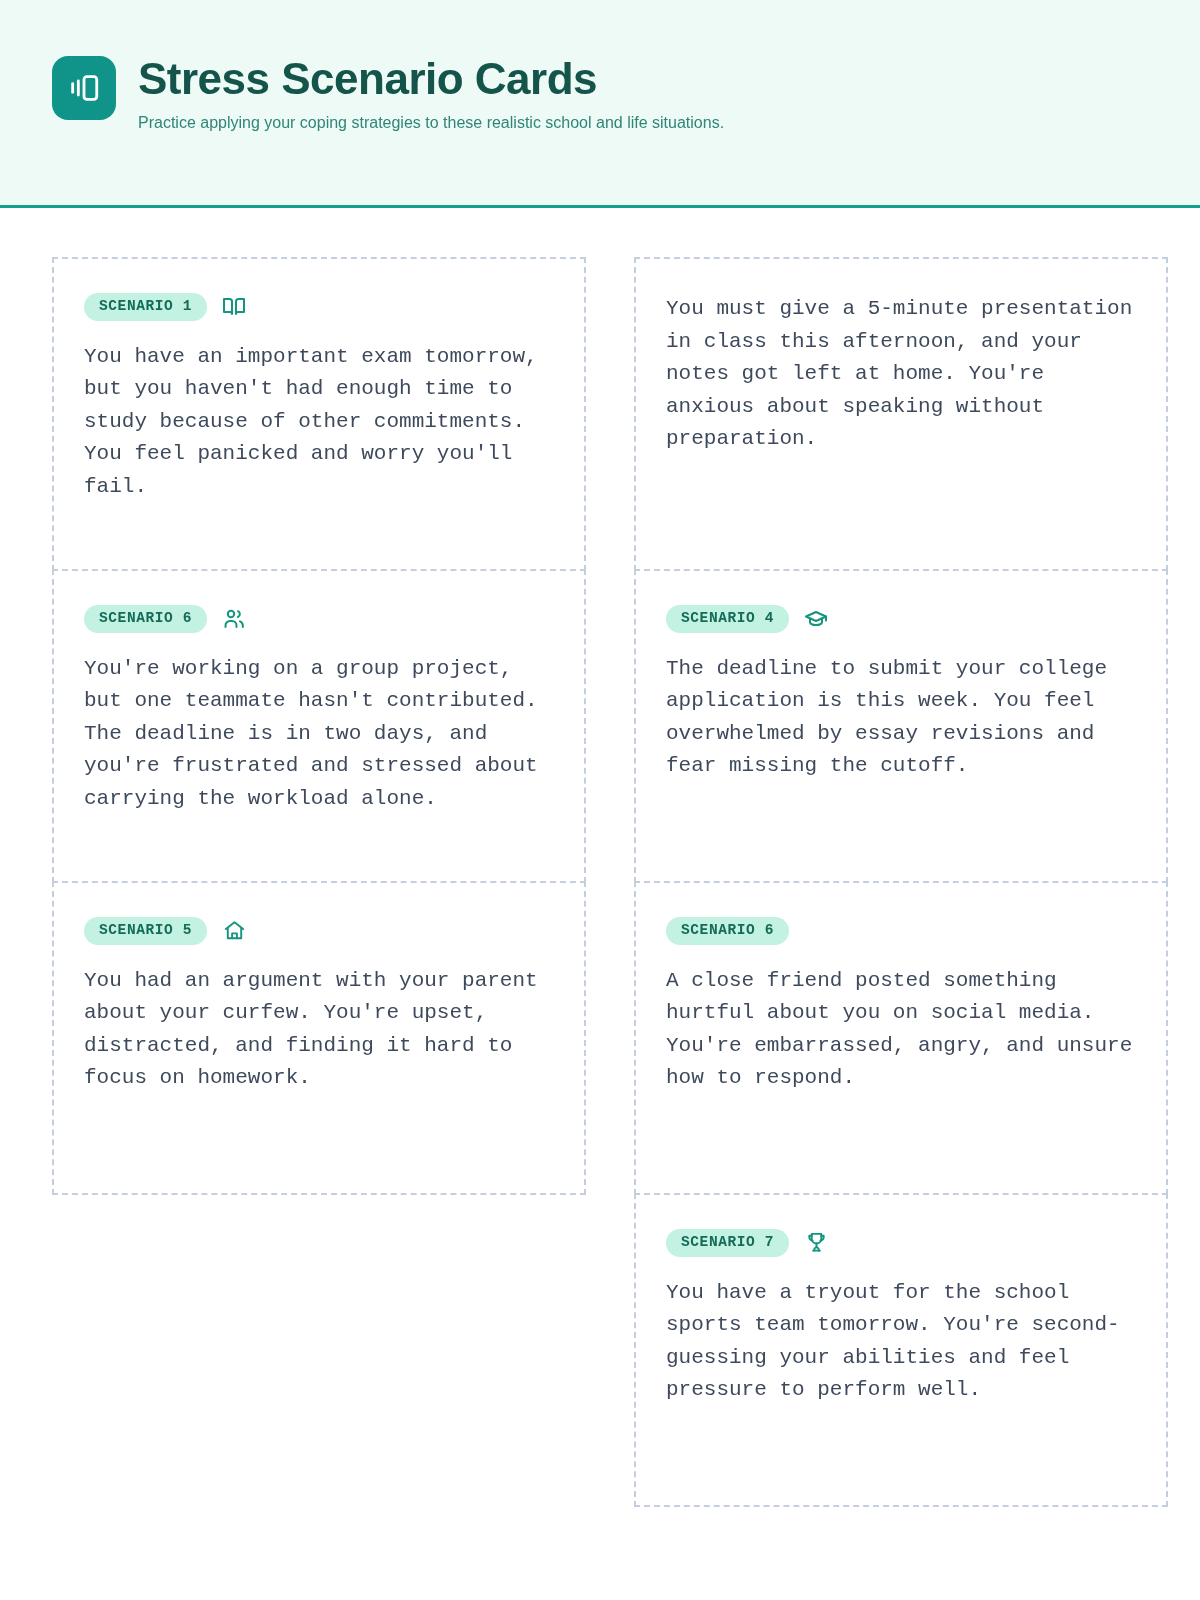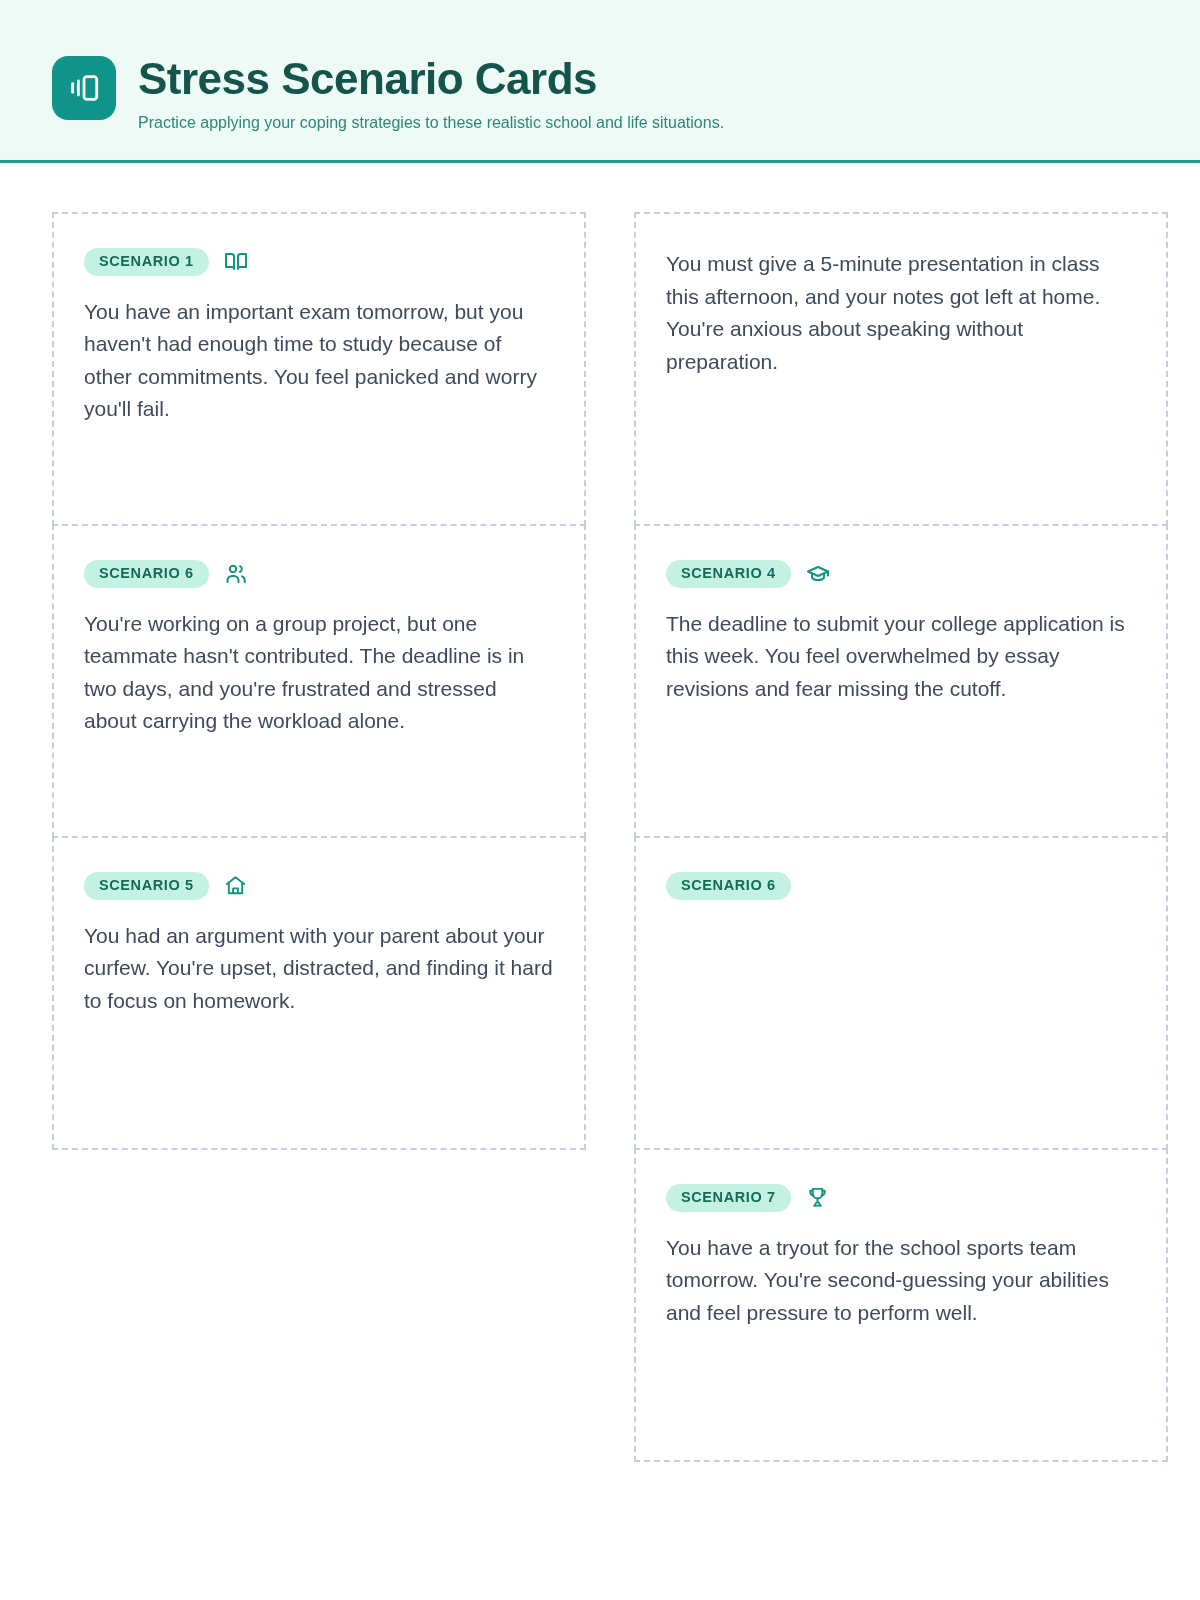--- a/index.html
+++ b/index.html
@@ -13,21 +13,21 @@
     background: #ffffff;
     font-family: "Liberation Sans", "DejaVu Sans", sans-serif;
     overflow: hidden;
   }
 
   
   .header {
     background: #edfaf5;
     border-bottom: 3px solid #14a08a;
     padding: 52px 0 46px 52px;
-    height: 163px;
+    height: 208px;
   }
 
   .header-row {
     display: flex;
     align-items: flex-start;
     gap: 22px;
   }
 
   .header-icon {
     width: 64px;
@@ -54,20 +54,21 @@
   .page-subtitle {
     font-size: 16px;
     color: #2f8578;
     margin-top: 10px;
     line-height: 1.3;
   }
 
   
   .cards-area {
     padding: 49px 32px 0 52px;
+    font-family: Liberation Mono, monospace;
   }
 
   .cards-grid {
     display: grid;
     grid-template-columns: 1fr 1fr;
     column-gap: 48px;
     row-gap: 0;
   }
 
   .card {
@@ -199,20 +200,21 @@
           </svg>
         </span>
       </div>
       <p class="card-body">You had an argument with your parent about your curfew. You're upset, distracted, and finding it hard to focus on homework.</p>
     </div>
 
     <div class="card">
       <div class="card-head">
         <span class="badge">SCENARIO 6</span>
       </div>
+      <p class="card-body">A close friend posted something hurtful about you on social media. You're embarrassed, angry, and unsure how to respond.</p>
     </div>
 
     <div class="card is-empty"></div>
 
     <div class="card">
       <div class="card-head">
         <span class="badge">SCENARIO 7</span>
         <span class="card-icon">
           <svg width="23" height="23" viewBox="0 0 24 24" fill="none" stroke="currentColor" stroke-width="2" stroke-linecap="round" stroke-linejoin="round">
             <path d="M7 3h10v5a5 5 0 0 1-10 0z"></path>

